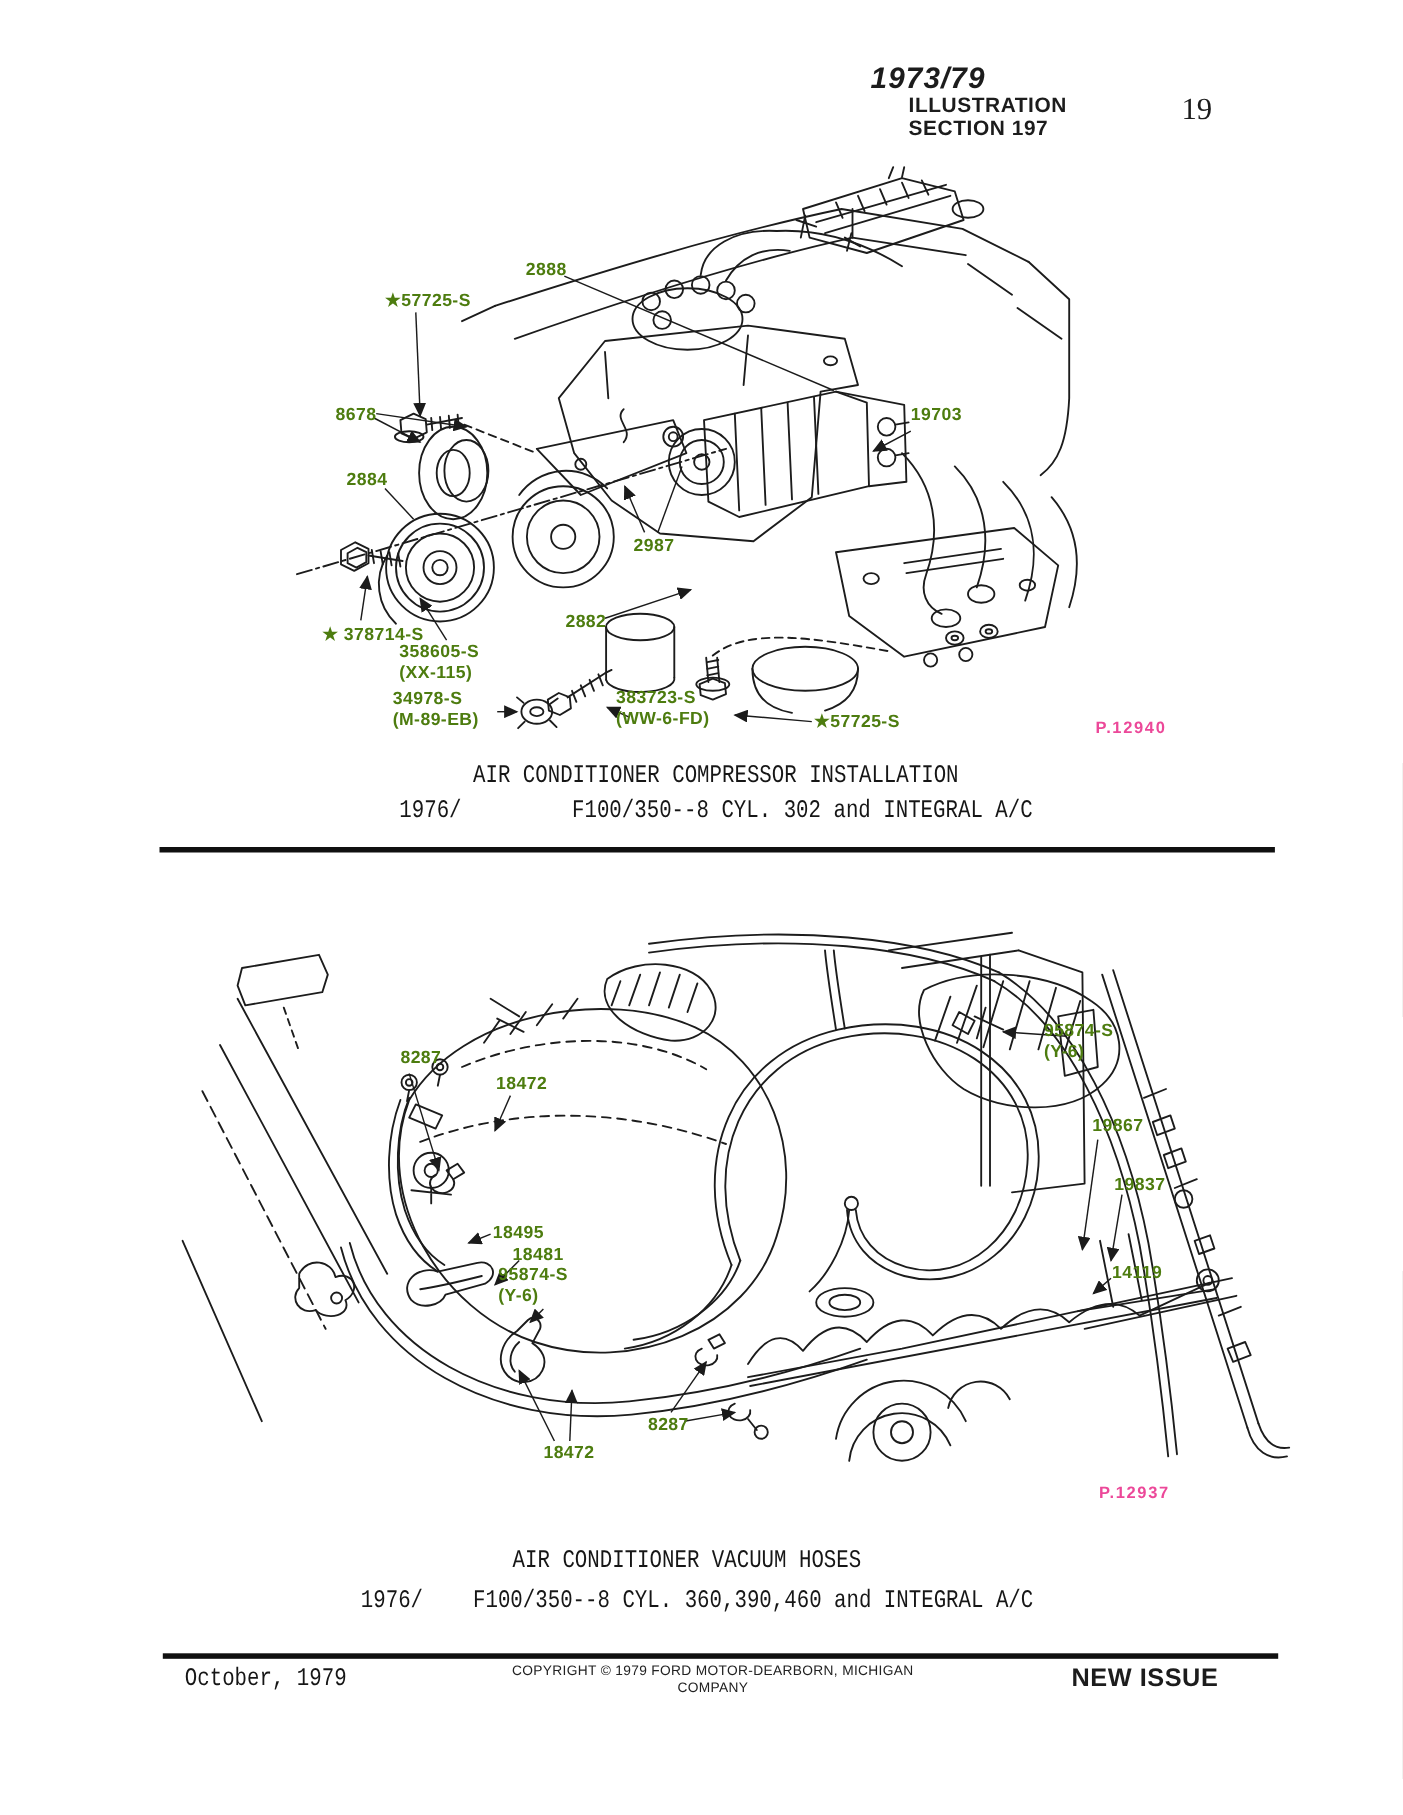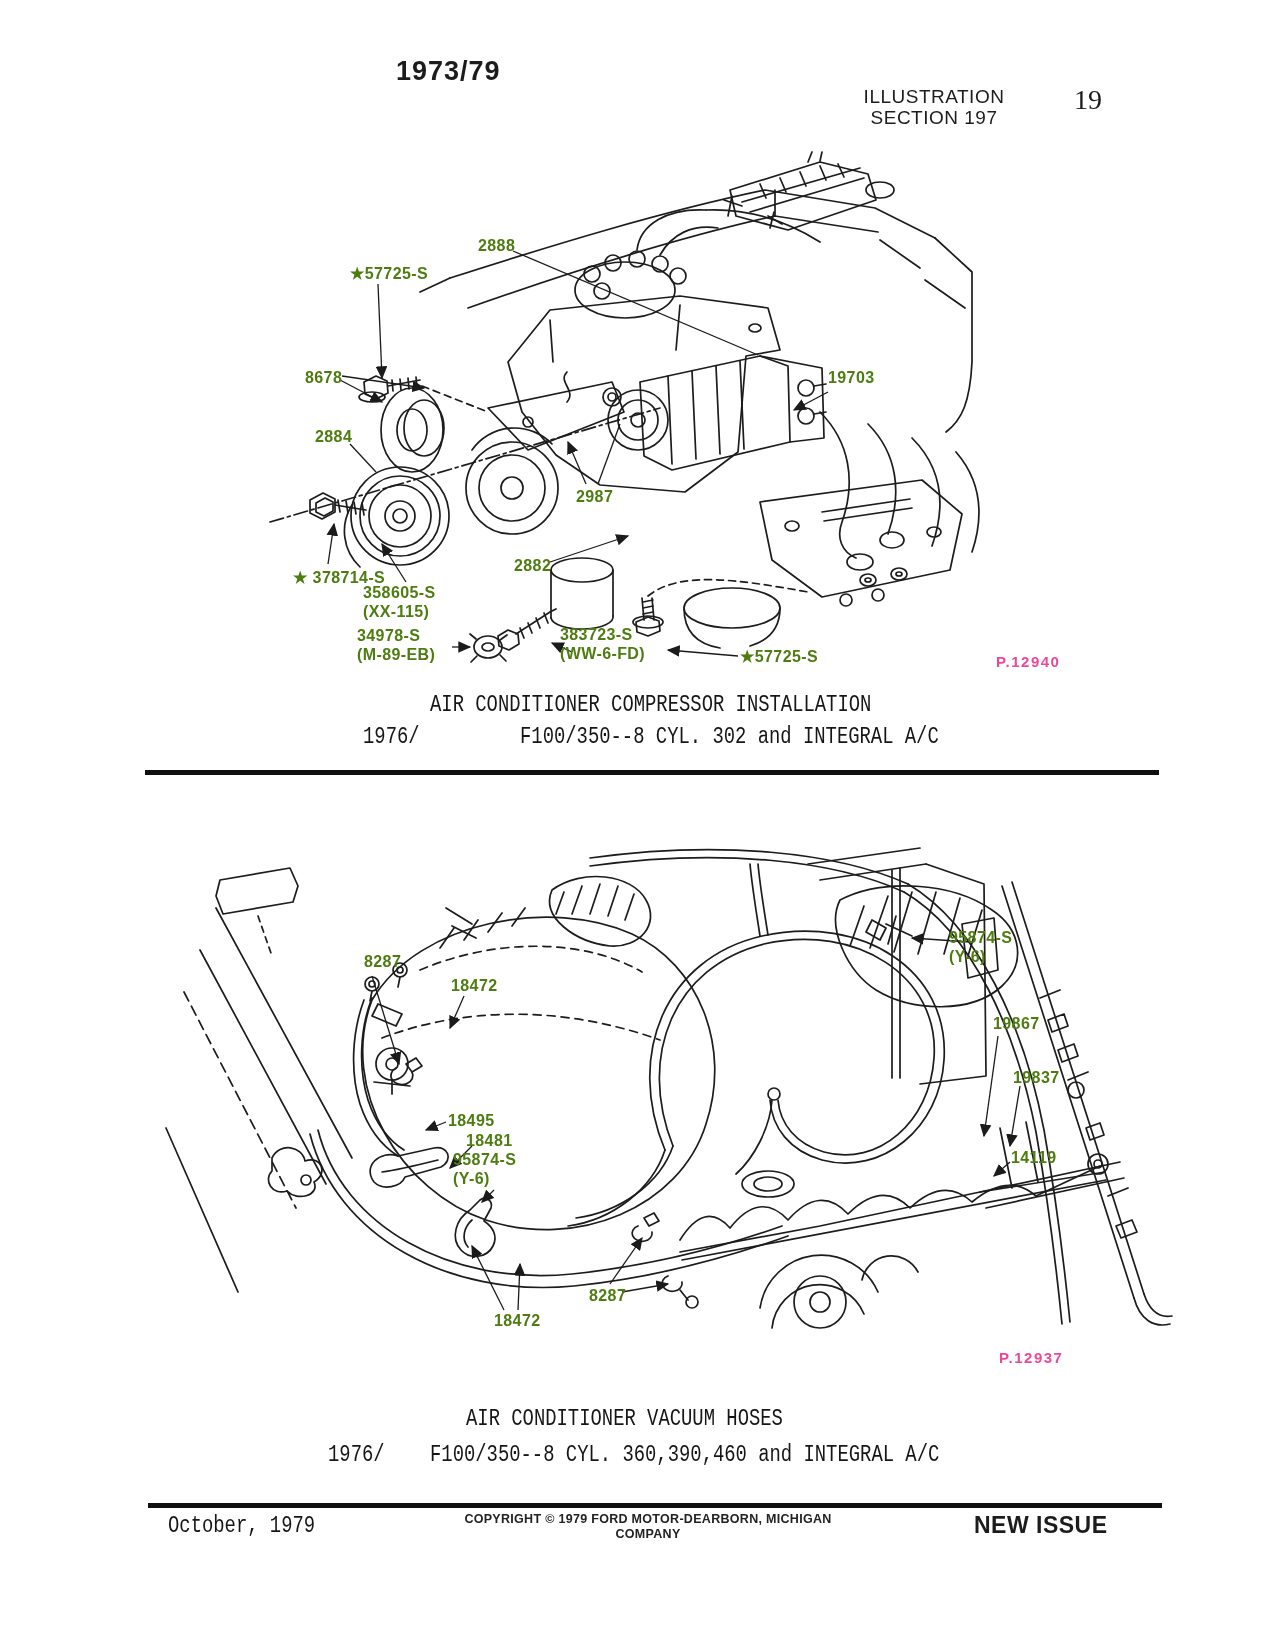--- a/index.html
+++ b/index.html
@@ -1,37 +1,37 @@
 <!DOCTYPE html>
 <html><head>
 <meta charset="utf-8">
 <style>
   html,body{margin:0;padding:0;background:#e8e8e4;}
   #page{position:relative;width:1275px;height:1650px;background:#ffffff;overflow:hidden;
         font-family:"Liberation Sans",sans-serif;color:#1c1c1c;}
   .abs{position:absolute;}
   
-  .series-title{left:396px;top:54px;width:500px;text-align:left;
-     font-weight:bold;letter-spacing:1px;line-height:34px;}
+  .series-title{left:396px;top:54px;width:500px;text-align:right;
+     font-style:italic;font-weight:bold;letter-spacing:1px;line-height:34px;}
   .series-title .l1{font-size:27px;}
   .series-title .l2{font-size:29px;}
-  .sec-label{left:844px;top:86px;width:180px;text-align:center;
-     font-weight:normal;font-size:19px;line-height:21px;letter-spacing:.5px;}
+  .sec-label{left:826px;top:86px;width:180px;
+     font-weight:bold;font-size:19px;line-height:21px;letter-spacing:.5px;}
   .pageno{left:1074px;top:84px;font-family:"Liberation Serif",serif;font-size:28px;}
   
   .plabel{position:absolute;font:700 16px/19px "Liberation Sans",sans-serif;
      letter-spacing:.4px;white-space:pre-line;color:#4d7c0f;}
   .plabel.c{text-align:left;}
   .plate{position:absolute;font:700 15px "Liberation Sans",sans-serif;letter-spacing:1.5px;color:#ec4899;}
   
   .tw{position:absolute;font-family:"Liberation Mono",monospace;font-size:23px;
       transform:scaleX(.82);transform-origin:0 50%;white-space:pre;color:#161616;}
   .rule{position:absolute;background:#101010;height:5px;}
   .copyright{left:458px;top:1512px;width:380px;text-align:center;
-     font-weight:bold;font-size:12.5px;line-height:15px;letter-spacing:.3px;color:#222;}
+     font-weight:normal;font-size:12.5px;line-height:15px;letter-spacing:.3px;color:#222;}
   .newissue{left:974px;top:1512px;font-weight:bold;font-size:23px;letter-spacing:.5px;}
   svg{position:absolute;overflow:visible;}
   svg *{vector-effect:non-scaling-stroke;}
 </style>
 </head>
 <body>
 
 <div id="page">
 
   <div class="abs series-title">

